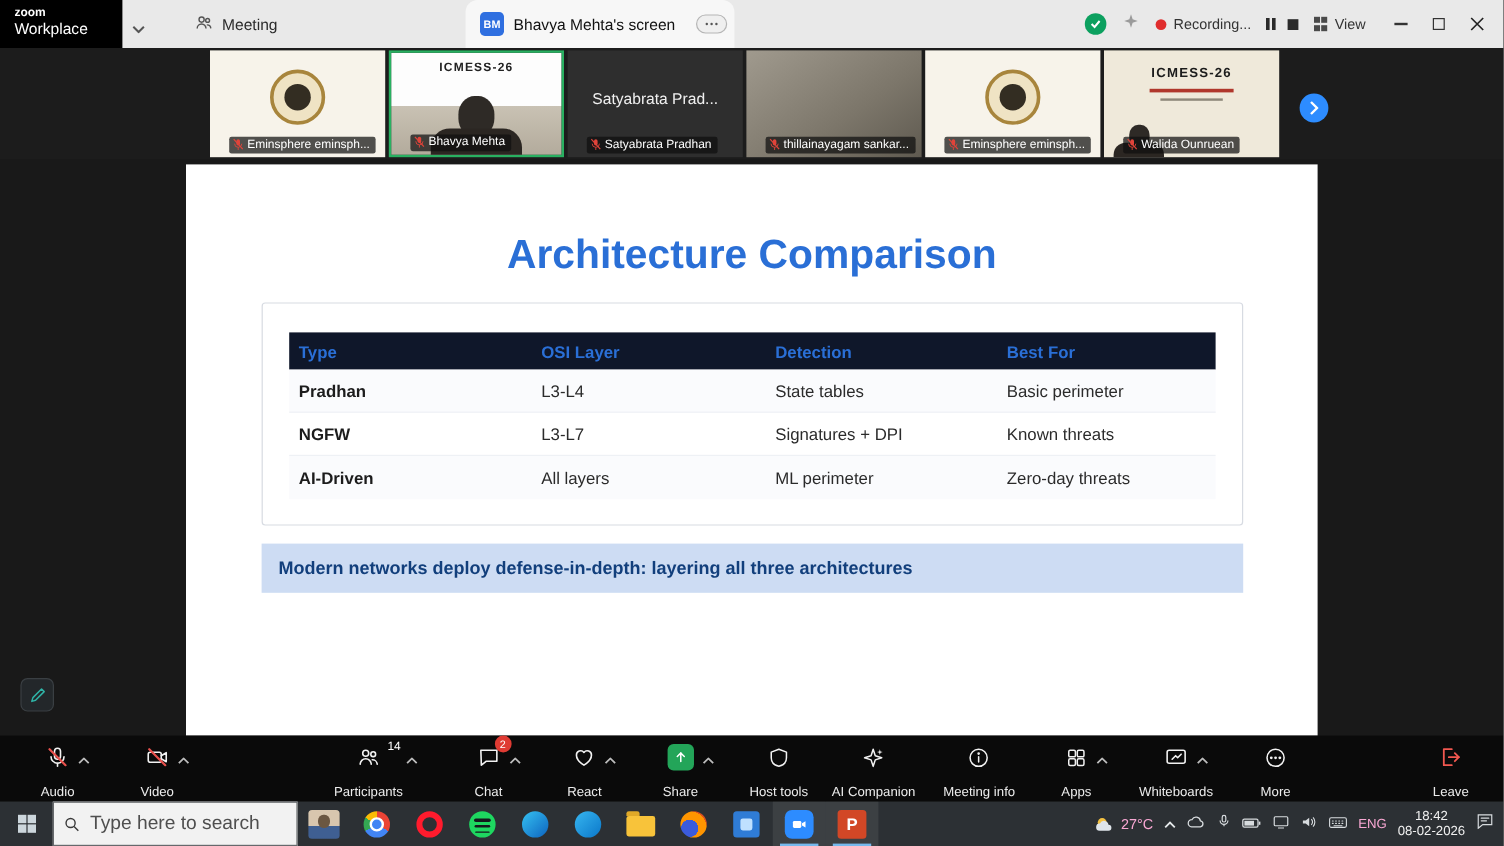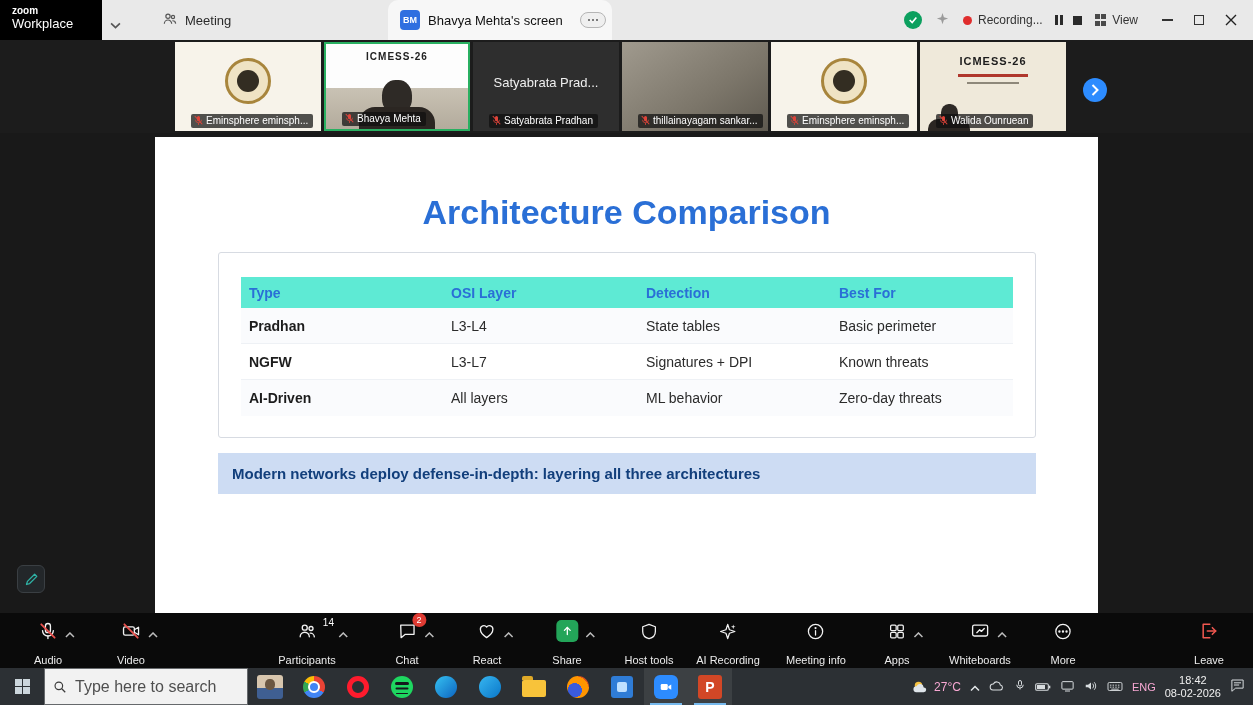--- a/index.html
+++ b/index.html
@@ -58,21 +58,21 @@
   .mini-person .bod{width:42px;height:15px;border-radius:10px 10px 0 0;background:#2b2622;margin-top:-4px}
   .next-btn{position:absolute;left:1083px;top:38px;width:24px;height:24px;border-radius:50%;background:#2d8cff;display:flex;align-items:center;justify-content:center;border:none;cursor:pointer}
 
   
   .stage{position:absolute;top:133px;left:0;width:100%;height:480px;background:#191919}
   .slide{position:absolute;left:155px;top:4px;width:943px;height:476px;background:#fff}
   .slide-title{position:absolute;top:56px;left:0;width:100%;text-align:center;font-size:34px;font-weight:bold;color:#2a6fd6}
   .cmp-table{position:absolute;left:63px;top:115px;width:818px;height:186px;border:1px solid #d7dbe2;border-radius:3px;background:#fff;padding:24px 22px 0}
   .trow{display:grid;grid-template-columns:202px 195px 193px 1fr;align-items:center}
   .trow>div{padding-left:8px;font-size:14px;color:#2b2b2b}
-  .thead{height:31px;background:#5eead4}
+  .thead{height:31px;background:#0f172a}
   .thead>div{color:#2a6fd6;font-weight:bold}
   .tr{height:36px;border-bottom:1px solid #eef1f5}
   .tr:last-child{border-bottom:none}
   .tr>div:first-child{font-weight:bold;color:#1c1c1c}
   .tr.alt{background:#fafbfd}
   .banner{position:absolute;left:63px;top:316px;width:818px;height:41px;background:#cddcf3;display:flex;align-items:center;padding-left:14px;font-size:15px;font-weight:bold;color:#123f7c}
   .annotate{position:absolute;left:17px;top:432px;width:28px;height:28px;background:#23272a;border:1px solid #3a3f43;border-radius:6px;display:flex;align-items:center;justify-content:center;cursor:pointer}
 
   
   .ztoolbar{position:absolute;top:613px;left:0;width:100%;height:55px;background:#0a0a0a}
@@ -319,21 +319,21 @@
         </div>
         <div class="trow tr">
           <div>NGFW</div>
           <div>L3-L7</div>
           <div>Signatures + DPI</div>
           <div>Known threats</div>
         </div>
         <div class="trow tr alt">
           <div>AI-Driven</div>
           <div>All layers</div>
-          <div>ML behavior</div>
+          <div>ML perimeter</div>
           <div>Zero-day threats</div>
         </div>
       </div>
 
       <div class="banner">Modern networks deploy defense-in-depth: layering all three architectures</div>
     </div>
 
     <button class="annotate">
       <svg width="15" height="15" viewBox="0 0 24 24" fill="none" stroke="#2fb3a6" stroke-width="2" stroke-linecap="round" stroke-linejoin="round">
           <path d="M4 20l1.5-5L17 3.5 20.5 7 9 18.5 4 20z"></path>
@@ -437,21 +437,21 @@
       <span class="lbl">Host tools</span>
     </div>
 
     <div class="zitem" style="left:728px">
       <div class="ic">
         <svg width="19" height="19" viewBox="0 0 24 24">
             <path d="M12 3l2.2 6.8L21 12l-6.8 2.2L12 21l-2.2-6.8L3 12l6.8-2.2z" fill="none" stroke="#f2f2f2" stroke-width="1.6" stroke-linejoin="round"></path>
             <path d="M19 3l.7 2.3L22 6l-2.3.7L19 9l-.7-2.3L16 6l2.3-.7z" fill="#f2f2f2"></path>
           </svg>
       </div>
-      <span class="lbl">AI Recording</span>
+      <span class="lbl">AI Companion</span>
     </div>
 
     <div class="zitem" style="left:816px">
       <div class="ic">
         <svg class="w" width="19" height="19" viewBox="0 0 24 24">
             <circle cx="12" cy="12" r="9"></circle>
             <line x1="12" y1="11" x2="12" y2="16.5"></line>
             <circle cx="12" cy="7.6" r="0.6" fill="#f2f2f2"></circle>
           </svg>
       </div>

